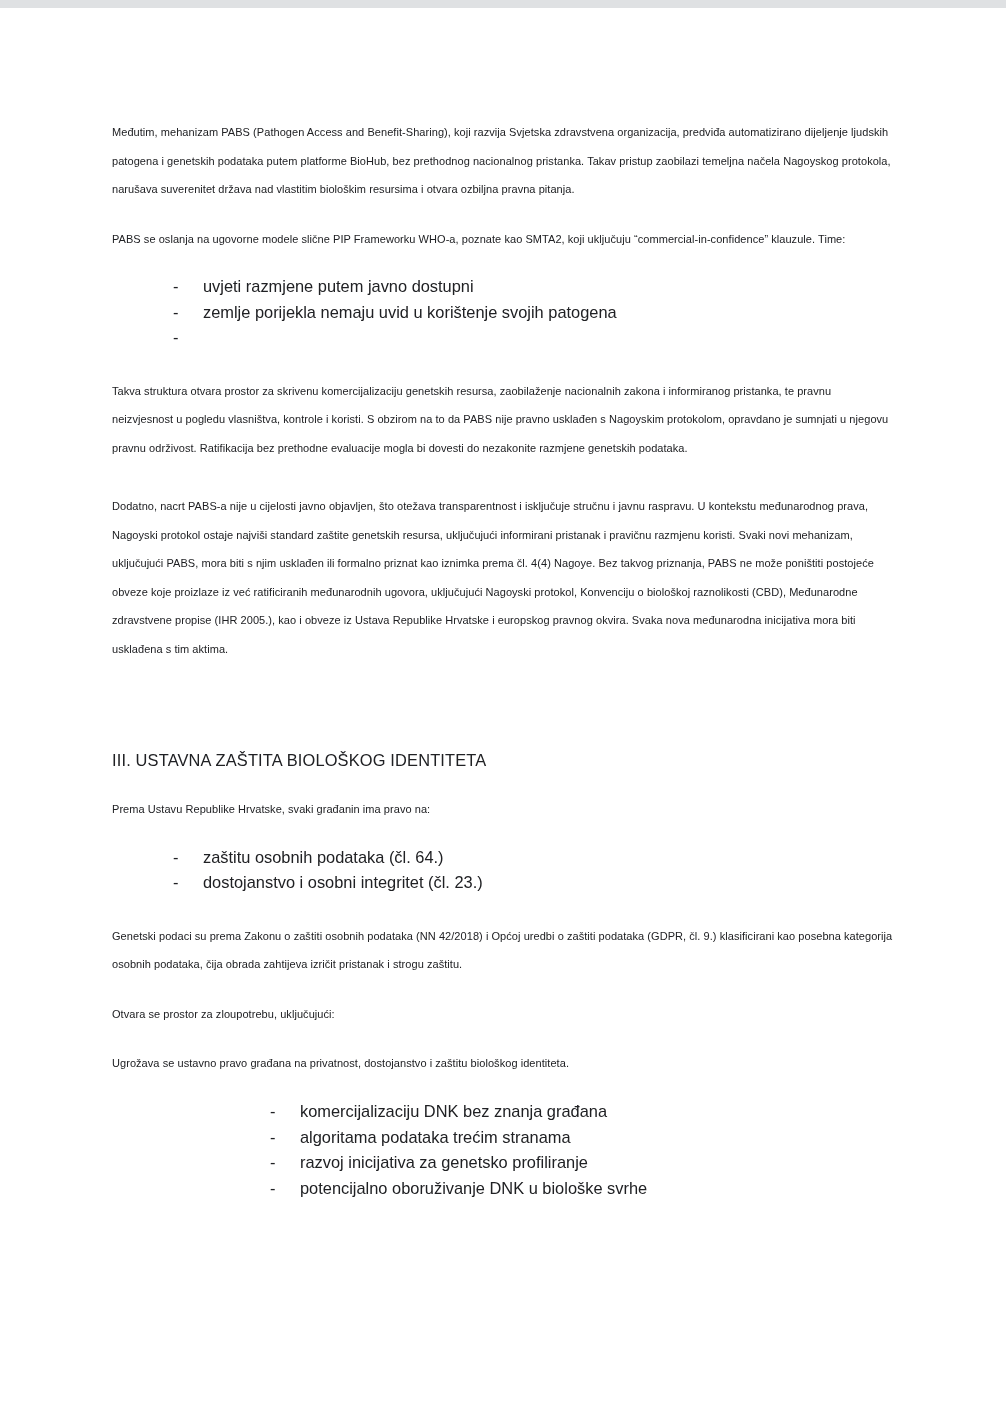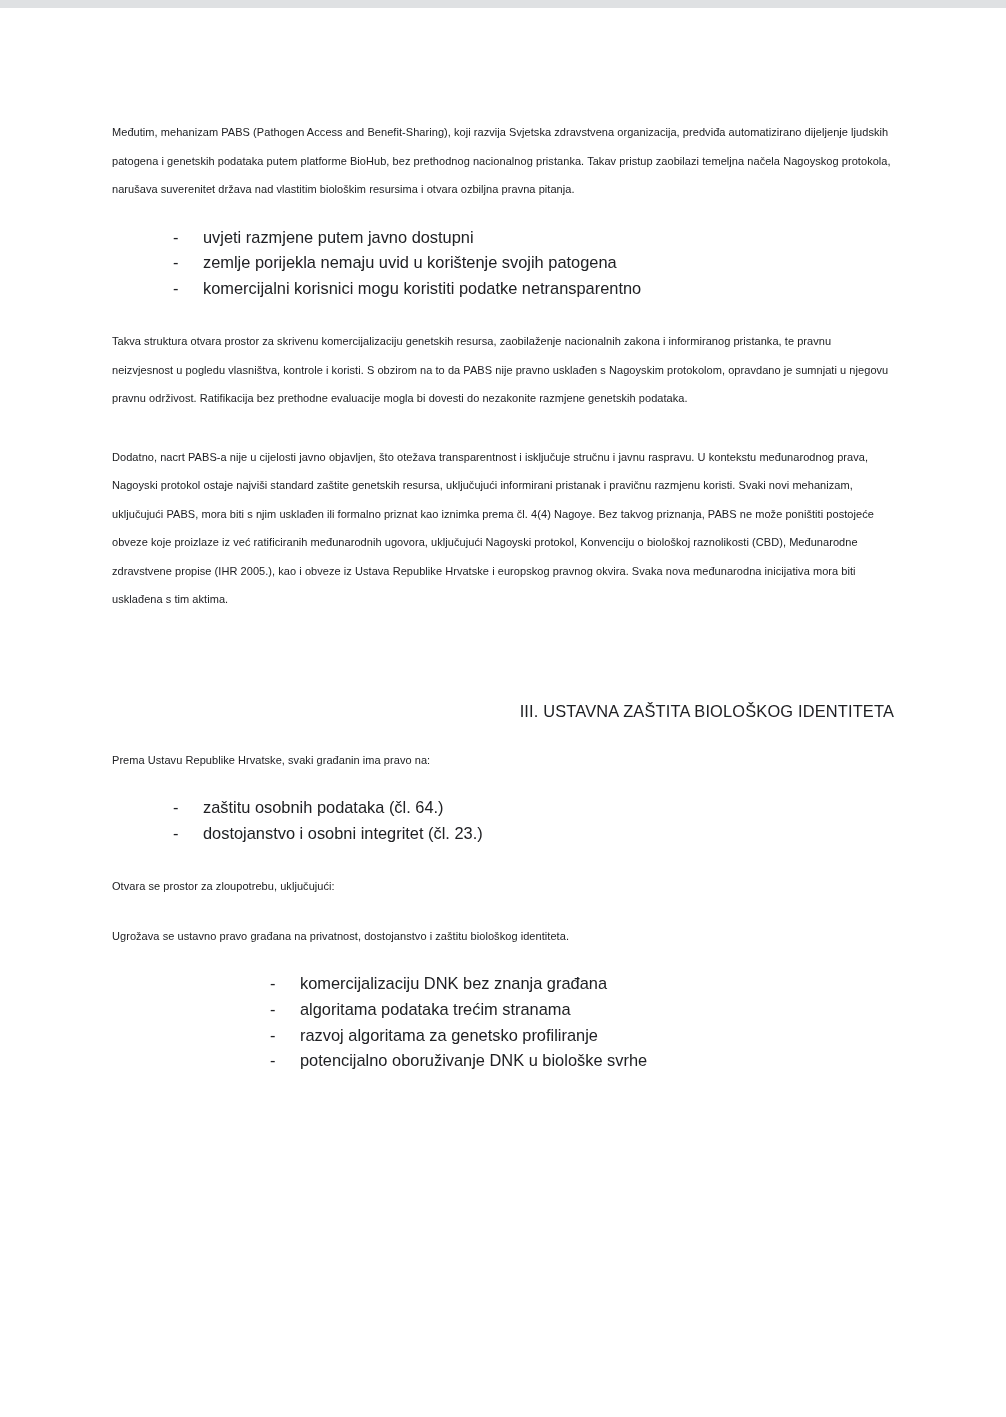--- a/index.html
+++ b/index.html
@@ -78,21 +78,20 @@
   .list li .txt {
     flex: 1 1 auto;
   }
   .section-heading {
     margin: 0 0 22px 0;
     font-size: 16.4px;
     line-height: 25px;
     font-weight: 400;
     color: #202124;
     letter-spacing: 0.01em;
-    text-align: right;
   }
   .heading-gap {
     height: 64px;
   }
   .tight {
     margin-bottom: 20px;
   }
   .spacer-small {
     height: 9px;
   }
@@ -101,33 +100,33 @@
 <body>
 
 <div class="page">
 
   <div class="top-strip"></div>
 
   <div class="content">
 
     <p class="para">Međutim, mehanizam PABS (Pathogen Access and Benefit-Sharing), koji razvija Svjetska zdravstvena organizacija, predviđa automatizirano dijeljenje ljudskih patogena i genetskih podataka putem platforme BioHub, bez prethodnog nacionalnog pristanka. Takav pristup zaobilazi temeljna načela Nagoyskog protokola, narušava suverenitet država nad vlastitim biološkim resursima i otvara ozbiljna pravna pitanja.</p>
 
+    <p class="para tight">PABS se oslanja na ugovorne modele slične PIP Frameworku WHO-a, poznate kao SMTA2, koji uključuju “commercial-in-confidence” klauzule. Time:</p>
 
     <ul class="list level-1">
       <li>
         <span class="dash">-</span>
         <span class="txt">uvjeti razmjene putem javno dostupni</span>
       </li>
       <li>
         <span class="dash">-</span>
         <span class="txt">zemlje porijekla nemaju uvid u korištenje svojih patogena</span>
       </li>
       <li>
         <span class="dash">-</span>
-        <span class="txt">komercijalni korisnici mogu koristiti podatke netransparentno</span>
       </li>
     </ul>
 
     <p class="para">Takva struktura otvara prostor za skrivenu komercijalizaciju genetskih resursa, zaobilaženje nacionalnih zakona i informiranog pristanka, te pravnu neizvjesnost u pogledu vlasništva, kontrole i koristi. S obzirom na to da PABS nije pravno usklađen s Nagoyskim protokolom, opravdano je sumnjati u njegovu pravnu održivost. Ratifikacija bez prethodne evaluacije mogla bi dovesti do nezakonite razmjene genetskih podataka.</p>
 
     <div class="spacer-small"></div>
 
     <p class="para">Dodatno, nacrt PABS-a nije u cijelosti javno objavljen, što otežava transparentnost i isključuje stručnu i javnu raspravu. U kontekstu međunarodnog prava, Nagoyski protokol ostaje najviši standard zaštite genetskih resursa, uključujući informirani pristanak i pravičnu razmjenu koristi. Svaki novi mehanizam, uključujući PABS, mora biti s njim usklađen ili formalno priznat kao iznimka prema čl. 4(4) Nagoye. Bez takvog priznanja, PABS ne može poništiti postojeće obveze koje proizlaze iz već ratificiranih međunarodnih ugovora, uključujući Nagoyski protokol, Konvenciju o biološkoj raznolikosti (CBD), Međunarodne zdravstvene propise (IHR 2005.), kao i obveze iz Ustava Republike Hrvatske i europskog pravnog okvira. Svaka nova međunarodna inicijativa mora biti usklađena s tim aktima.</p>
 
     <div class="heading-gap"></div>
@@ -140,37 +139,38 @@
       <li>
         <span class="dash">-</span>
         <span class="txt">zaštitu osobnih podataka (čl. 64.)</span>
       </li>
       <li>
         <span class="dash">-</span>
         <span class="txt">dostojanstvo i osobni integritet (čl. 23.)</span>
       </li>
     </ul>
 
+    <p class="para">Genetski podaci su prema Zakonu o zaštiti osobnih podataka (NN 42/2018) i Općoj uredbi o zaštiti podataka (GDPR, čl. 9.) klasificirani kao posebna kategorija osobnih podataka, čija obrada zahtijeva izričit pristanak i strogu zaštitu.</p>
 
     <p class="para tight">Otvara se prostor za zloupotrebu, uključujući:</p>
 
     <p class="para">Ugrožava se ustavno pravo građana na privatnost, dostojanstvo i zaštitu biološkog identiteta.</p>
 
     <ul class="list level-2">
       <li>
         <span class="dash">-</span>
         <span class="txt">komercijalizaciju DNK bez znanja građana</span>
       </li>
       <li>
         <span class="dash">-</span>
         <span class="txt">algoritama podataka trećim stranama</span>
       </li>
       <li>
         <span class="dash">-</span>
-        <span class="txt">razvoj algoritama za genetsko profiliranje</span>
+        <span class="txt">razvoj inicijativa za genetsko profiliranje</span>
       </li>
       <li>
         <span class="dash">-</span>
         <span class="txt">potencijalno oboruživanje DNK u biološke svrhe</span>
       </li>
     </ul>
 
   </div>
 </div>
 

